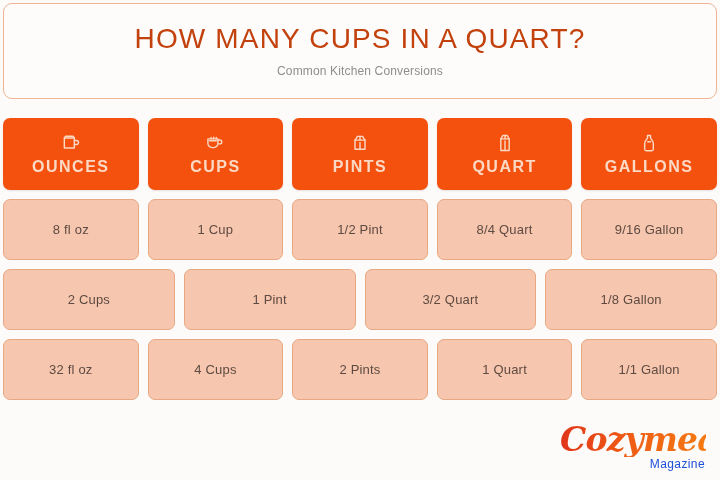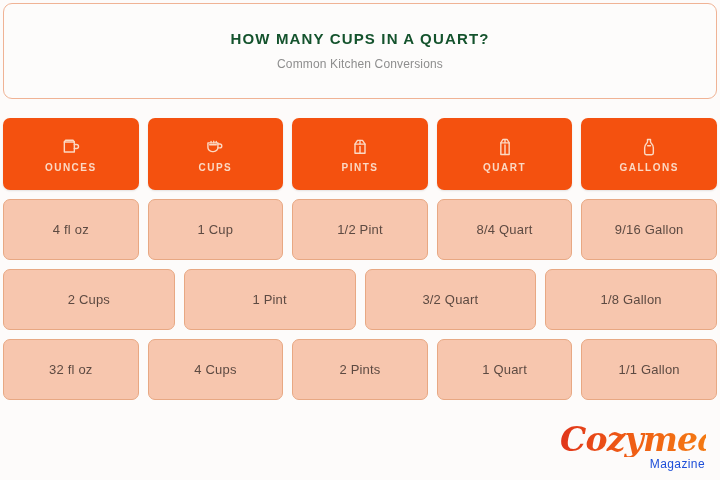--- a/index.html
+++ b/index.html
@@ -33,24 +33,24 @@
     box-sizing: border-box;
     border: 1.5px solid #f0b395;
     border-radius: 9px;
     background: #fdfcfb;
     display: flex;
     flex-direction: column;
     align-items: center;
     justify-content: center;
   }
   .title-main {
-    font-size: 15px;
+    font-size: 28px;
     letter-spacing: 1.15px;
-    color: #14532d;
-    font-weight: 700;
+    color: #c2410c;
+    font-weight: 400;
     text-align: center;
     line-height: 1.1;
     white-space: nowrap;
   }
   .title-sub {
     margin-top: 9px;
     font-size: 12px;
     color: #8e8e8e;
     font-weight: 400;
     text-align: center;
@@ -90,21 +90,21 @@
     box-shadow: 0 1px 2px rgba(0,0,0,0.10);
   }
   .hdr-icon {
     display: block;
     width: 20px;
     height: 22px;
     line-height: 0;
   }
   .hdr-icon svg { display: block; }
   .hdr-label {
-    font-size: 10px;
+    font-size: 16px;
     font-weight: 700;
     letter-spacing: 1.5px;
     color: #fbd9c4;
     text-align: center;
     white-space: nowrap;
   }
 
   
   .row-data .cell {
     height: 61px;
@@ -216,21 +216,21 @@
             <path d="M10.2 3h3.6v2.8c0 .9.5 1.4 1.2 2.1 1.4 1.4 2.2 2.9 2.2 5v6.4a2 2 0 0 1-2 2H8.8a2 2 0 0 1-2-2v-6.4c0-2.1.8-3.6 2.2-5 .7-.7 1.2-1.2 1.2-2.1z"></path>
             <path d="M10.4 10.5h3.4"></path>
           </svg>
         </span>
         <span class="hdr-label">GALLONS</span>
       </div>
 
     </div>
 
     <div class="row row-data">
-      <div class="cell">4 fl oz</div>
+      <div class="cell">8 fl oz</div>
       <div class="cell">1 Cup</div>
       <div class="cell">1/2 Pint</div>
       <div class="cell">8/4 Quart</div>
       <div class="cell">9/16 Gallon</div>
     </div>
 
     <div class="row row-data">
       <div class="cell">2 Cups</div>
       <div class="cell">1 Pint</div>
       <div class="cell">3/2 Quart</div>

